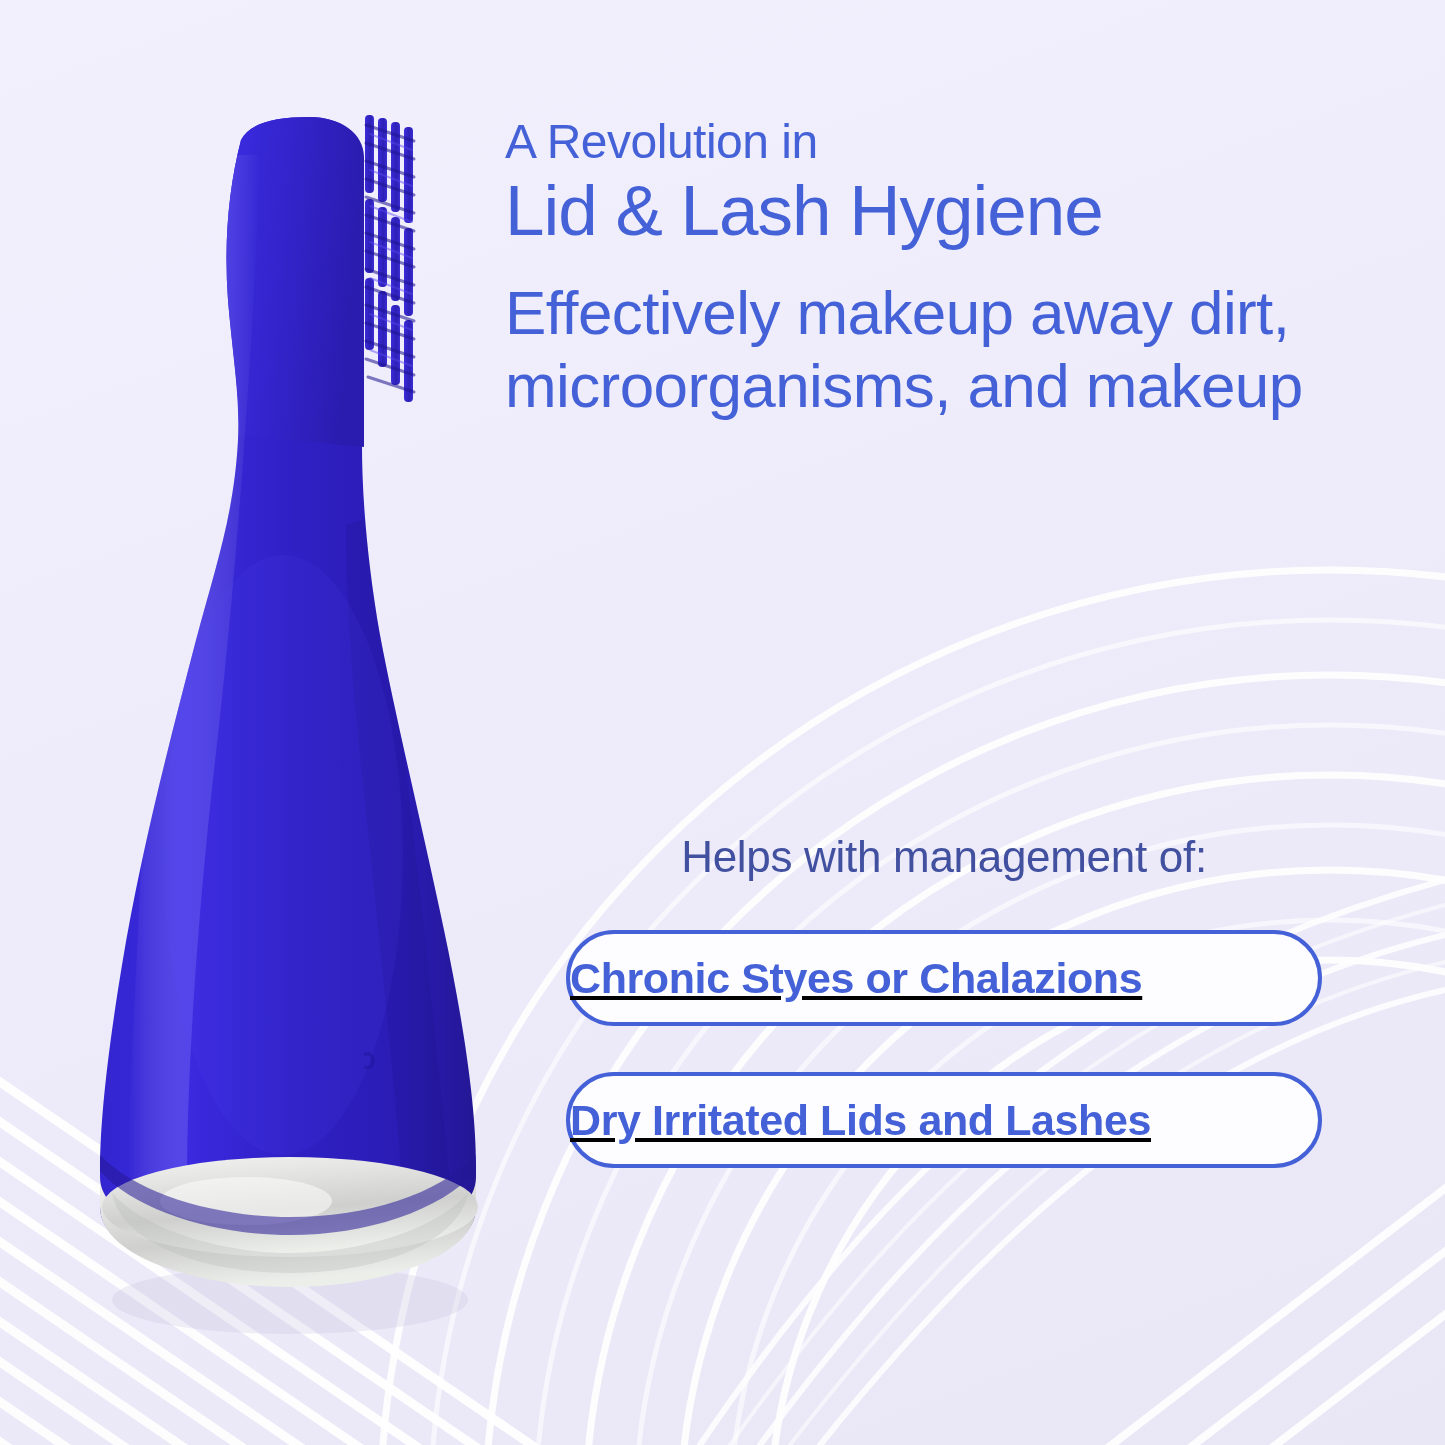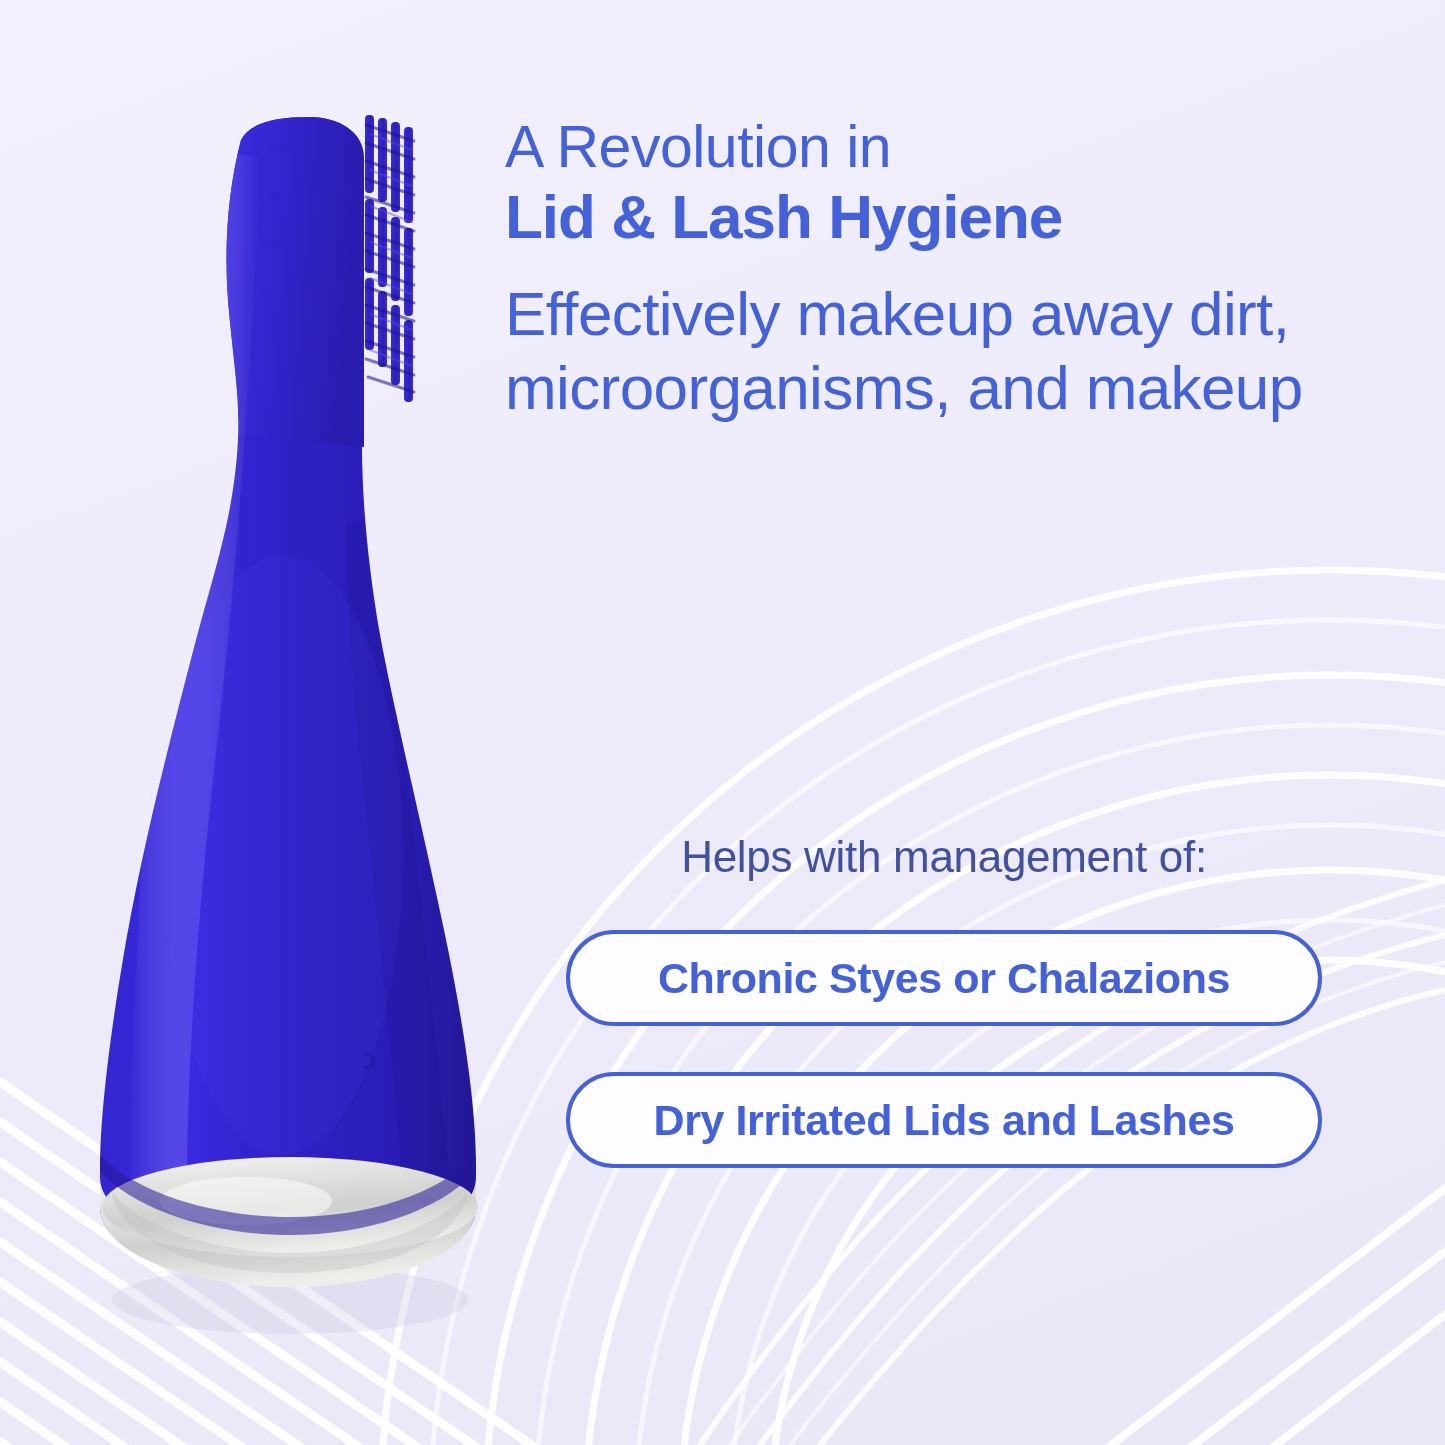--- a/index.html
+++ b/index.html
@@ -40,31 +40,31 @@
 
   
   #text-column {
     position: absolute;
     left: 505px;
     top: 118px;
     width: 880px;
   }
 
   .headline-light {
-    font-size: 59px;
+    font-size: 48px;
     font-weight: 400;
     line-height: 1.0;
     letter-spacing: -0.5px;
     color: #4461d8;
     margin: 0 0 8px 0;
   }
 
   .headline-bold {
-    font-size: 62px;
-    font-weight: 700;
+    font-size: 71px;
+    font-weight: 400;
     line-height: 1.04;
     letter-spacing: -1px;
     color: #4461d8;
     margin: 0 0 28px 0;
   }
 
   .subhead {
     font-size: 62px;
     font-weight: 400;
     line-height: 1.18;
@@ -93,22 +93,22 @@
 
   .pill {
     box-sizing: border-box;
     width: 756px;
     height: 96px;
     border: 4px solid #4461d8;
     border-radius: 999px;
     background: #fdfdff;
     display: flex;
     align-items: center;
-    justify-content: center;
     margin-bottom: 46px;
+    text-decoration: underline;
   }
   .pill:last-child { margin-bottom: 0; margin-top: 24px; }
 
   .pill-label {
     font-size: 43px;
     font-weight: 700;
     letter-spacing: -0.4px;
     color: #4461d8;
     white-space: nowrap;
   }

